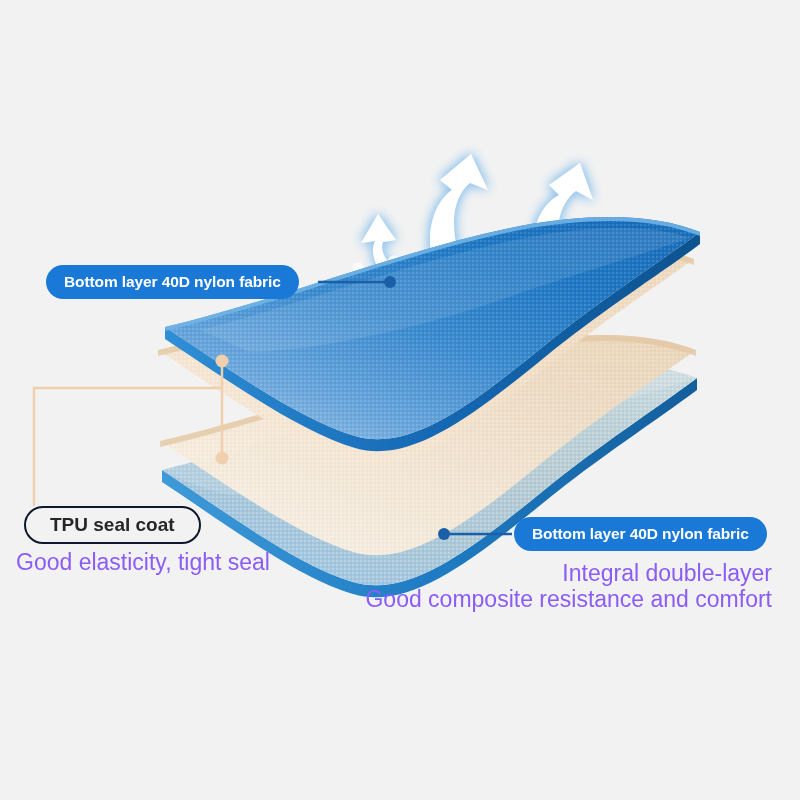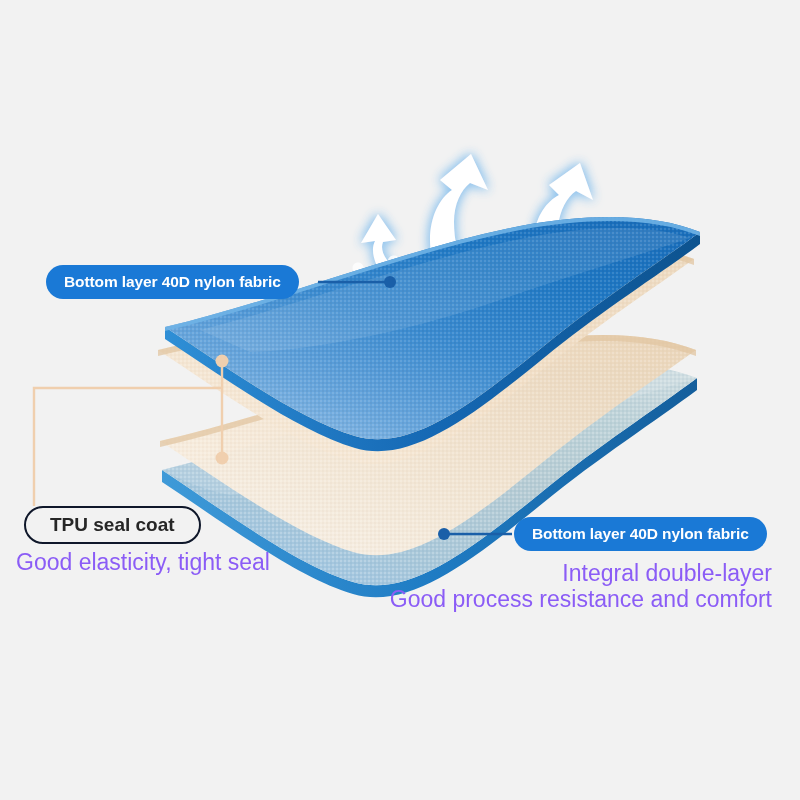--- a/index.html
+++ b/index.html
@@ -311,16 +311,16 @@
   <div class="pill-blue" id="pill-top">Bottom layer 40D nylon fabric</div>
 
   <div class="pill-blue" id="pill-bottom">Bottom layer 40D nylon fabric</div>
 
   <div class="pill-tan" id="pill-tpu">TPU seal coat</div>
 
   <div class="caption" id="caption-left">Good elasticity, tight seal</div>
 
   <div class="caption" id="caption-right">
     <div>Integral double-layer</div>
-    <div>Good process resistance and comfort</div>
+    <div>Good composite resistance and comfort</div>
   </div>
 
 </div>
 
 </body></html>

